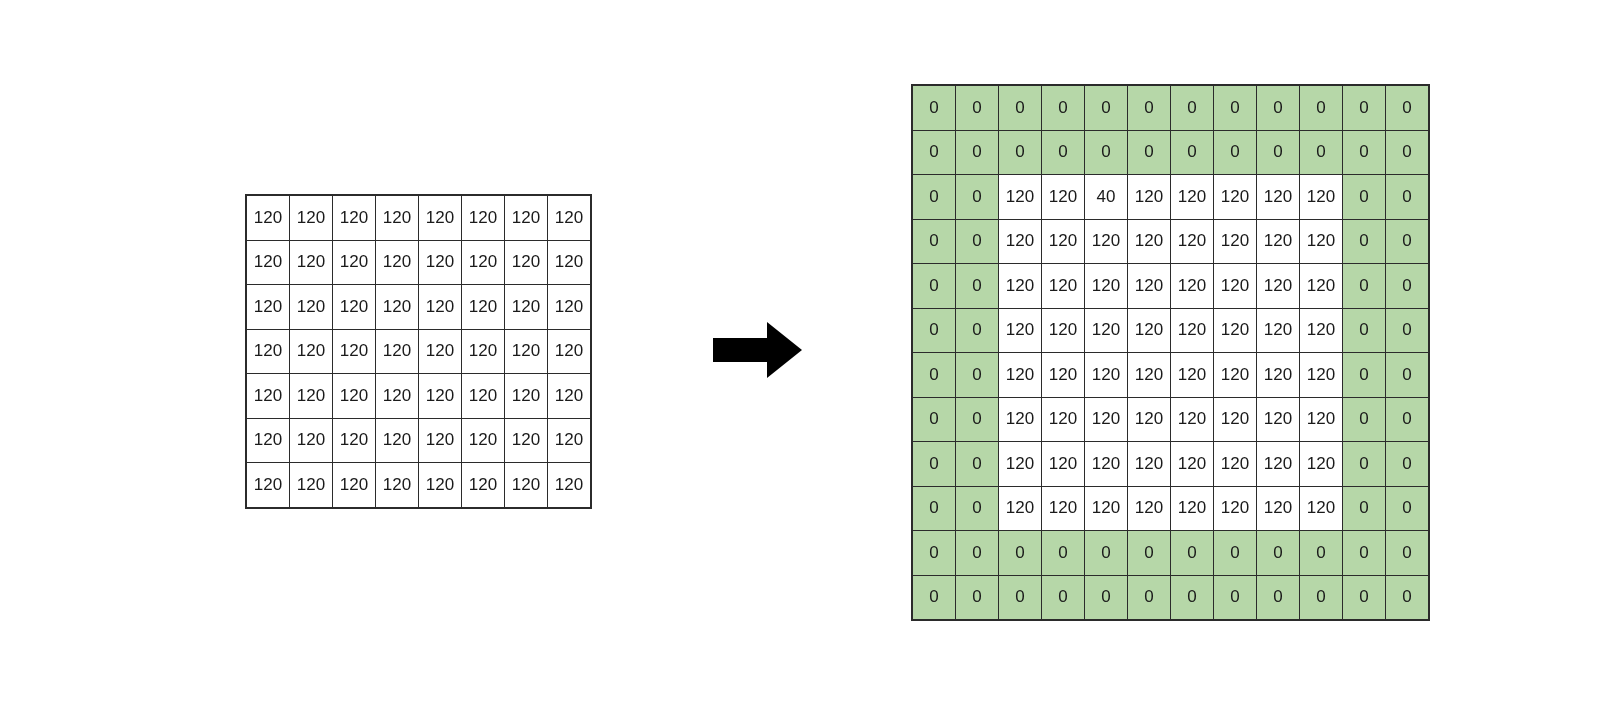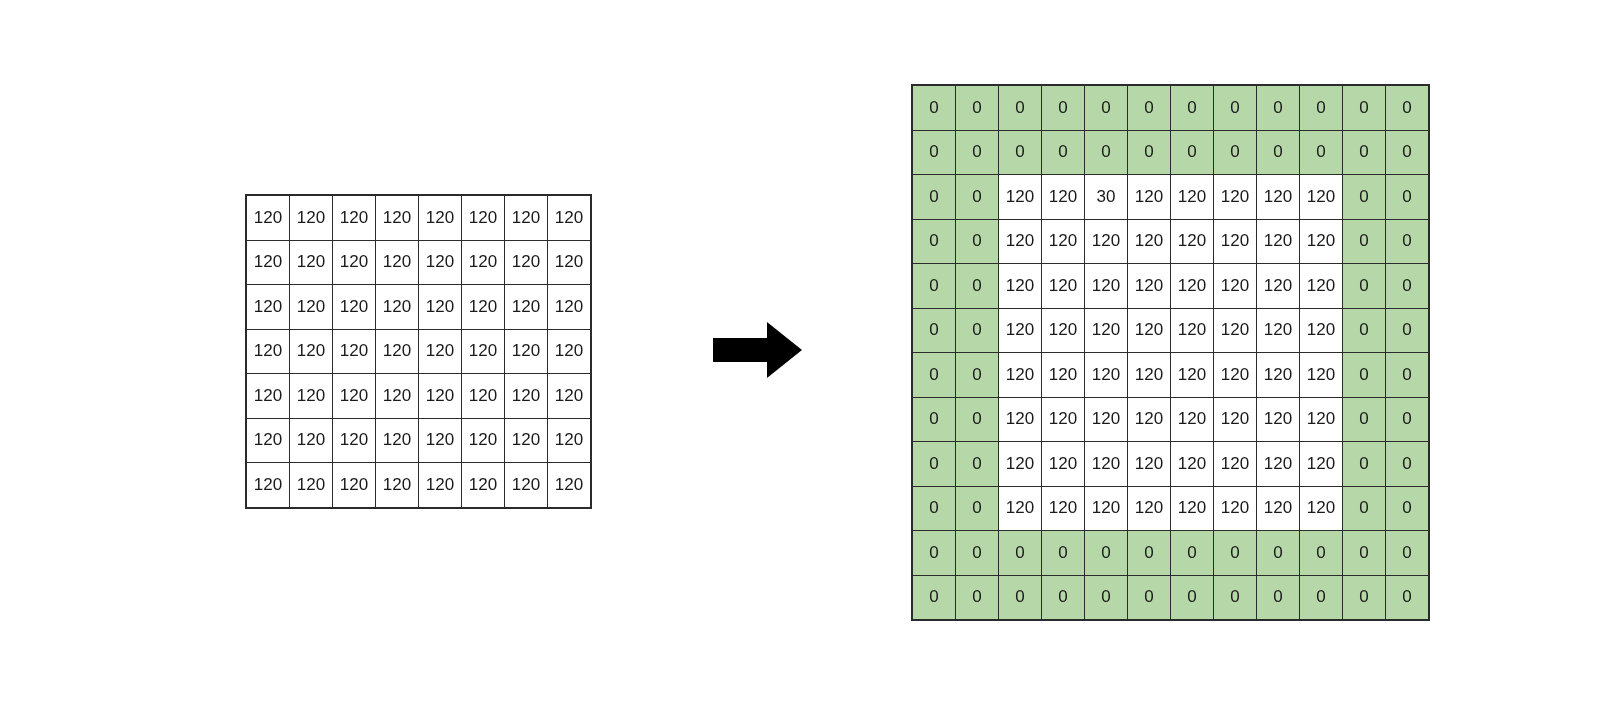--- a/index.html
+++ b/index.html
@@ -189,21 +189,21 @@
           <td class="pad" style="background: rgb(182, 215, 168); border-color: rgb(43, 43, 43); color: rgb(26, 26, 26);">0</td>
           <td class="pad" style="background: rgb(182, 215, 168); border-color: rgb(43, 43, 43); color: rgb(26, 26, 26);">0</td>
           <td class="pad" style="background: rgb(182, 215, 168); border-color: rgb(43, 43, 43); color: rgb(26, 26, 26);">0</td>
           <td class="pad" style="background: rgb(182, 215, 168); border-color: rgb(43, 43, 43); color: rgb(26, 26, 26);">0</td>
         </tr>
         <tr>
           <td class="pad" style="background: rgb(182, 215, 168); border-color: rgb(43, 43, 43); color: rgb(26, 26, 26);">0</td>
           <td class="pad" style="background: rgb(182, 215, 168); border-color: rgb(43, 43, 43); color: rgb(26, 26, 26);">0</td>
           <td style="border-color: rgb(43, 43, 43); color: rgb(26, 26, 26);">120</td>
           <td style="border-color: rgb(43, 43, 43); color: rgb(26, 26, 26);">120</td>
-          <td style="border-color: rgb(43, 43, 43); color: rgb(26, 26, 26);">30</td>
+          <td style="border-color: rgb(43, 43, 43); color: rgb(26, 26, 26);">40</td>
           <td style="border-color: rgb(43, 43, 43); color: rgb(26, 26, 26);">120</td>
           <td style="border-color: rgb(43, 43, 43); color: rgb(26, 26, 26);">120</td>
           <td style="border-color: rgb(43, 43, 43); color: rgb(26, 26, 26);">120</td>
           <td style="border-color: rgb(43, 43, 43); color: rgb(26, 26, 26);">120</td>
           <td style="border-color: rgb(43, 43, 43); color: rgb(26, 26, 26);">120</td>
           <td class="pad" style="background: rgb(182, 215, 168); border-color: rgb(43, 43, 43); color: rgb(26, 26, 26);">0</td>
           <td class="pad" style="background: rgb(182, 215, 168); border-color: rgb(43, 43, 43); color: rgb(26, 26, 26);">0</td>
         </tr>
         <tr>
           <td class="pad" style="background: rgb(182, 215, 168); border-color: rgb(43, 43, 43); color: rgb(26, 26, 26);">0</td>

